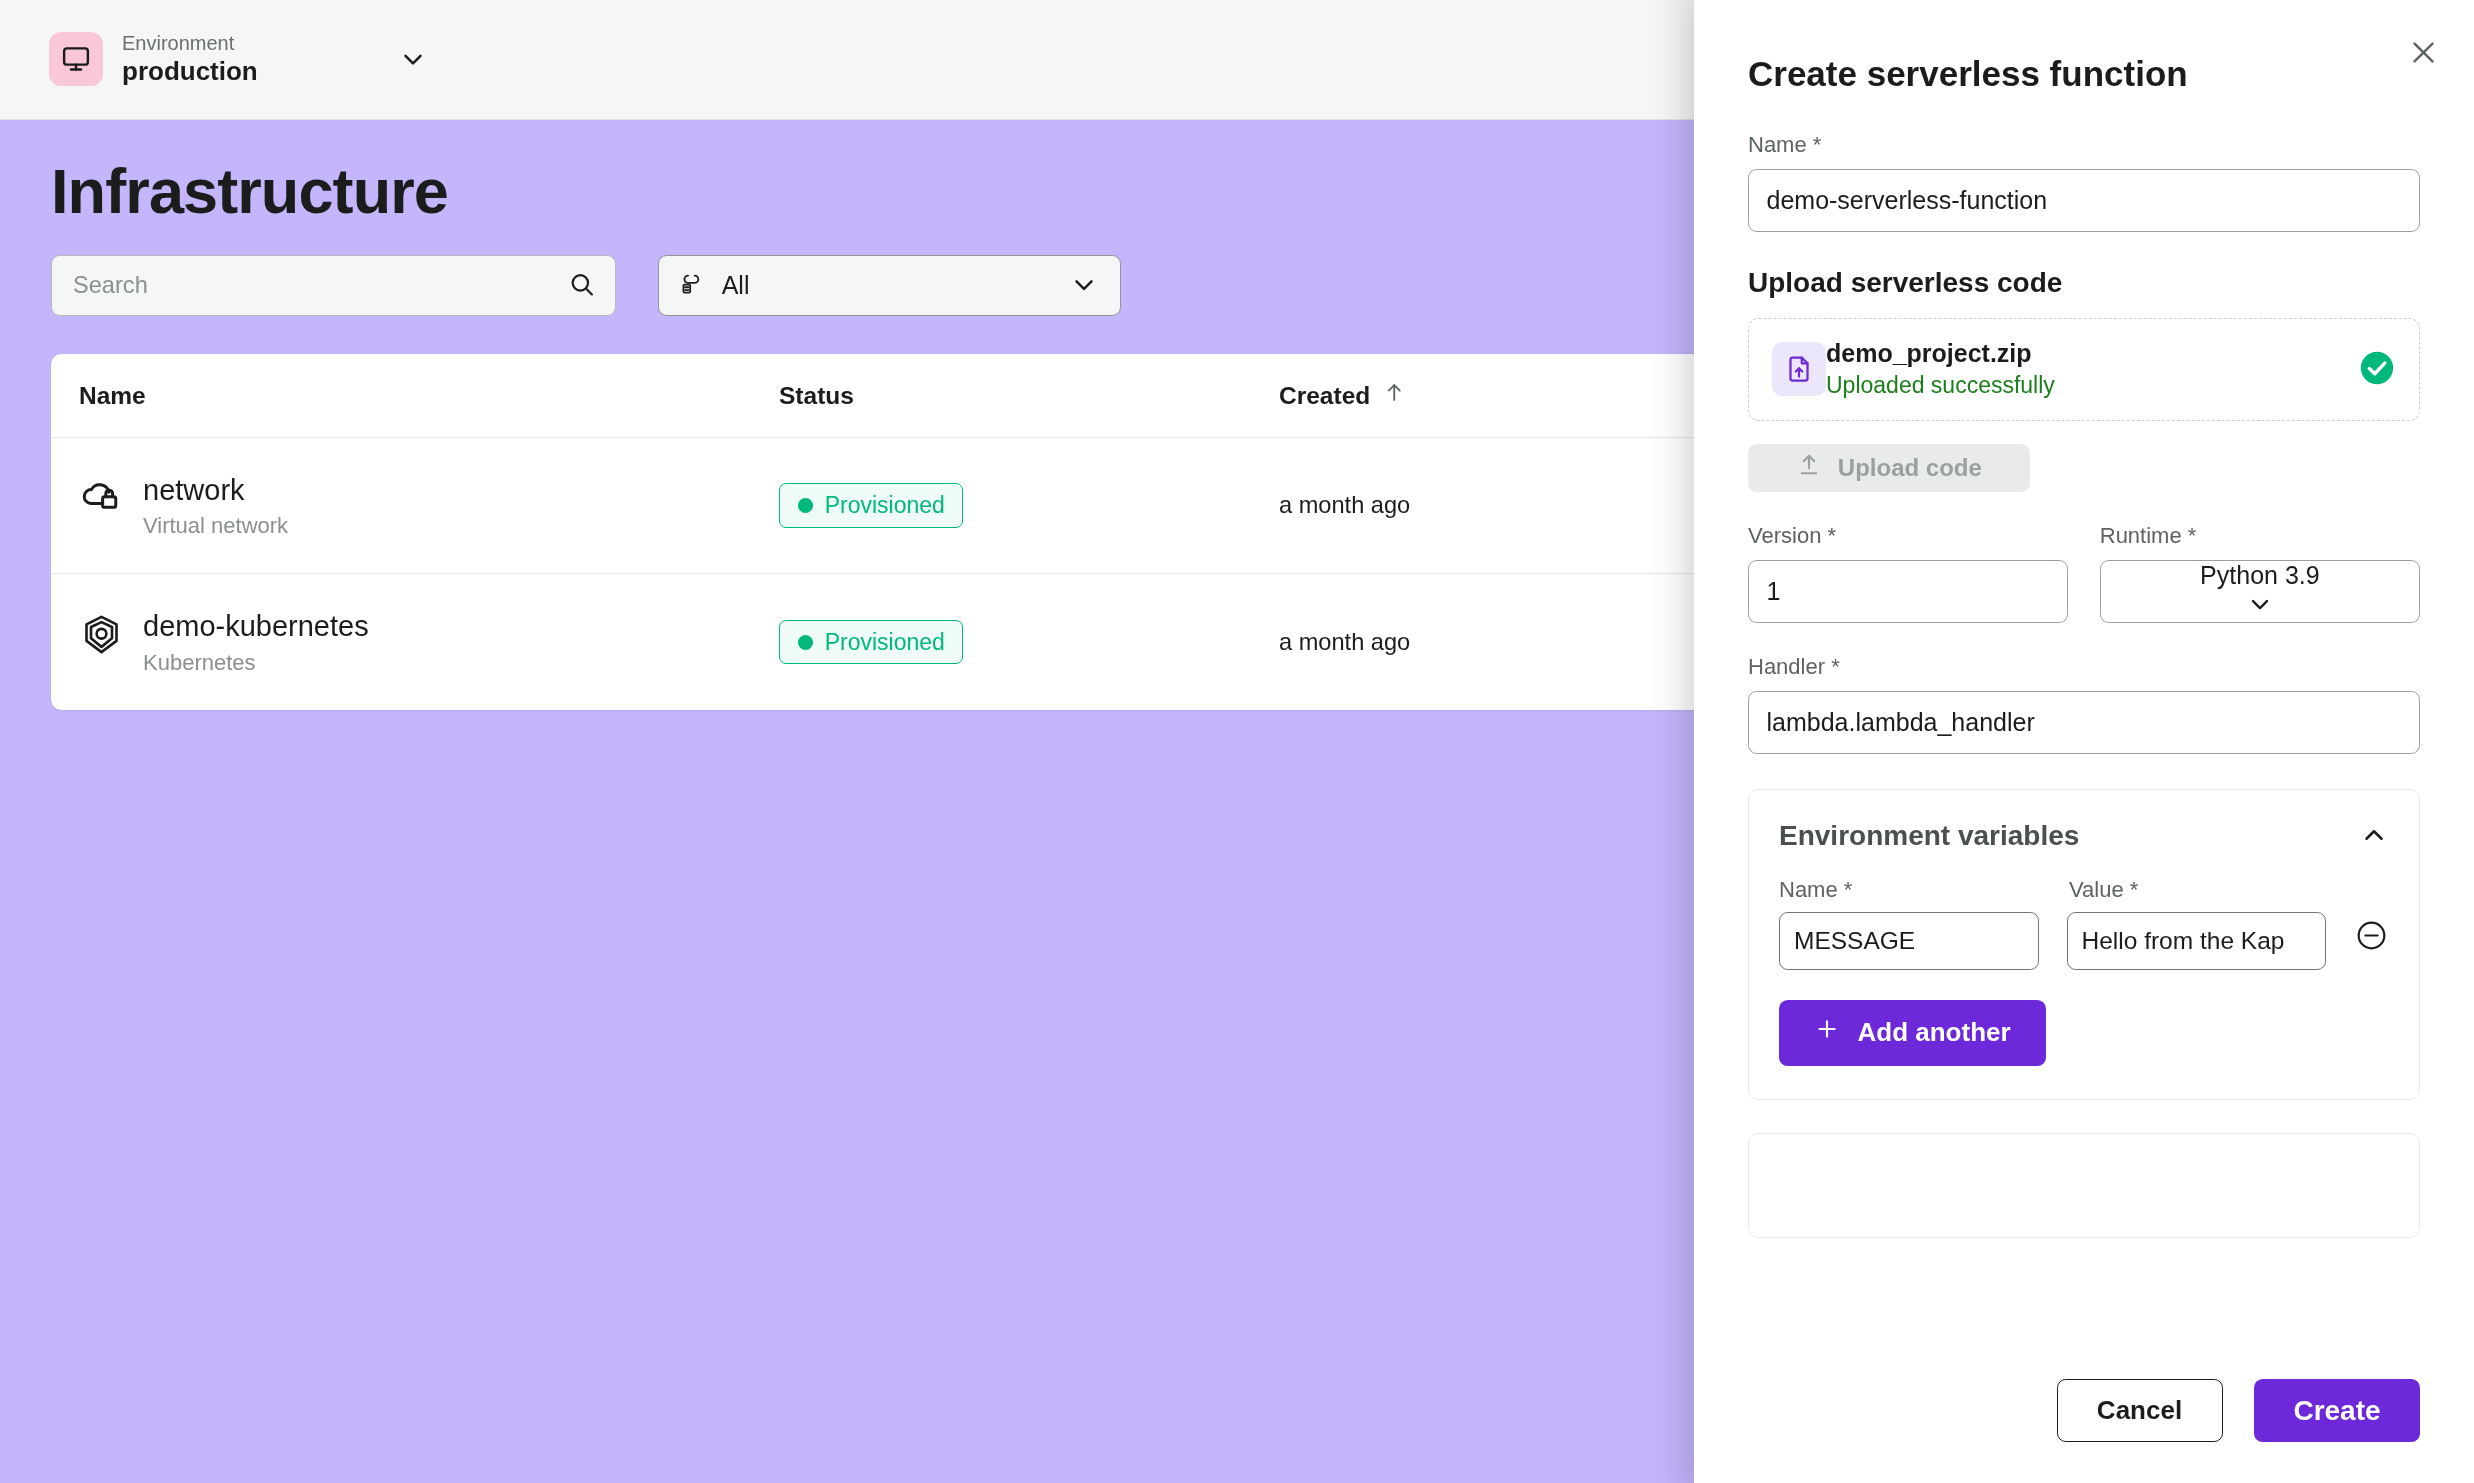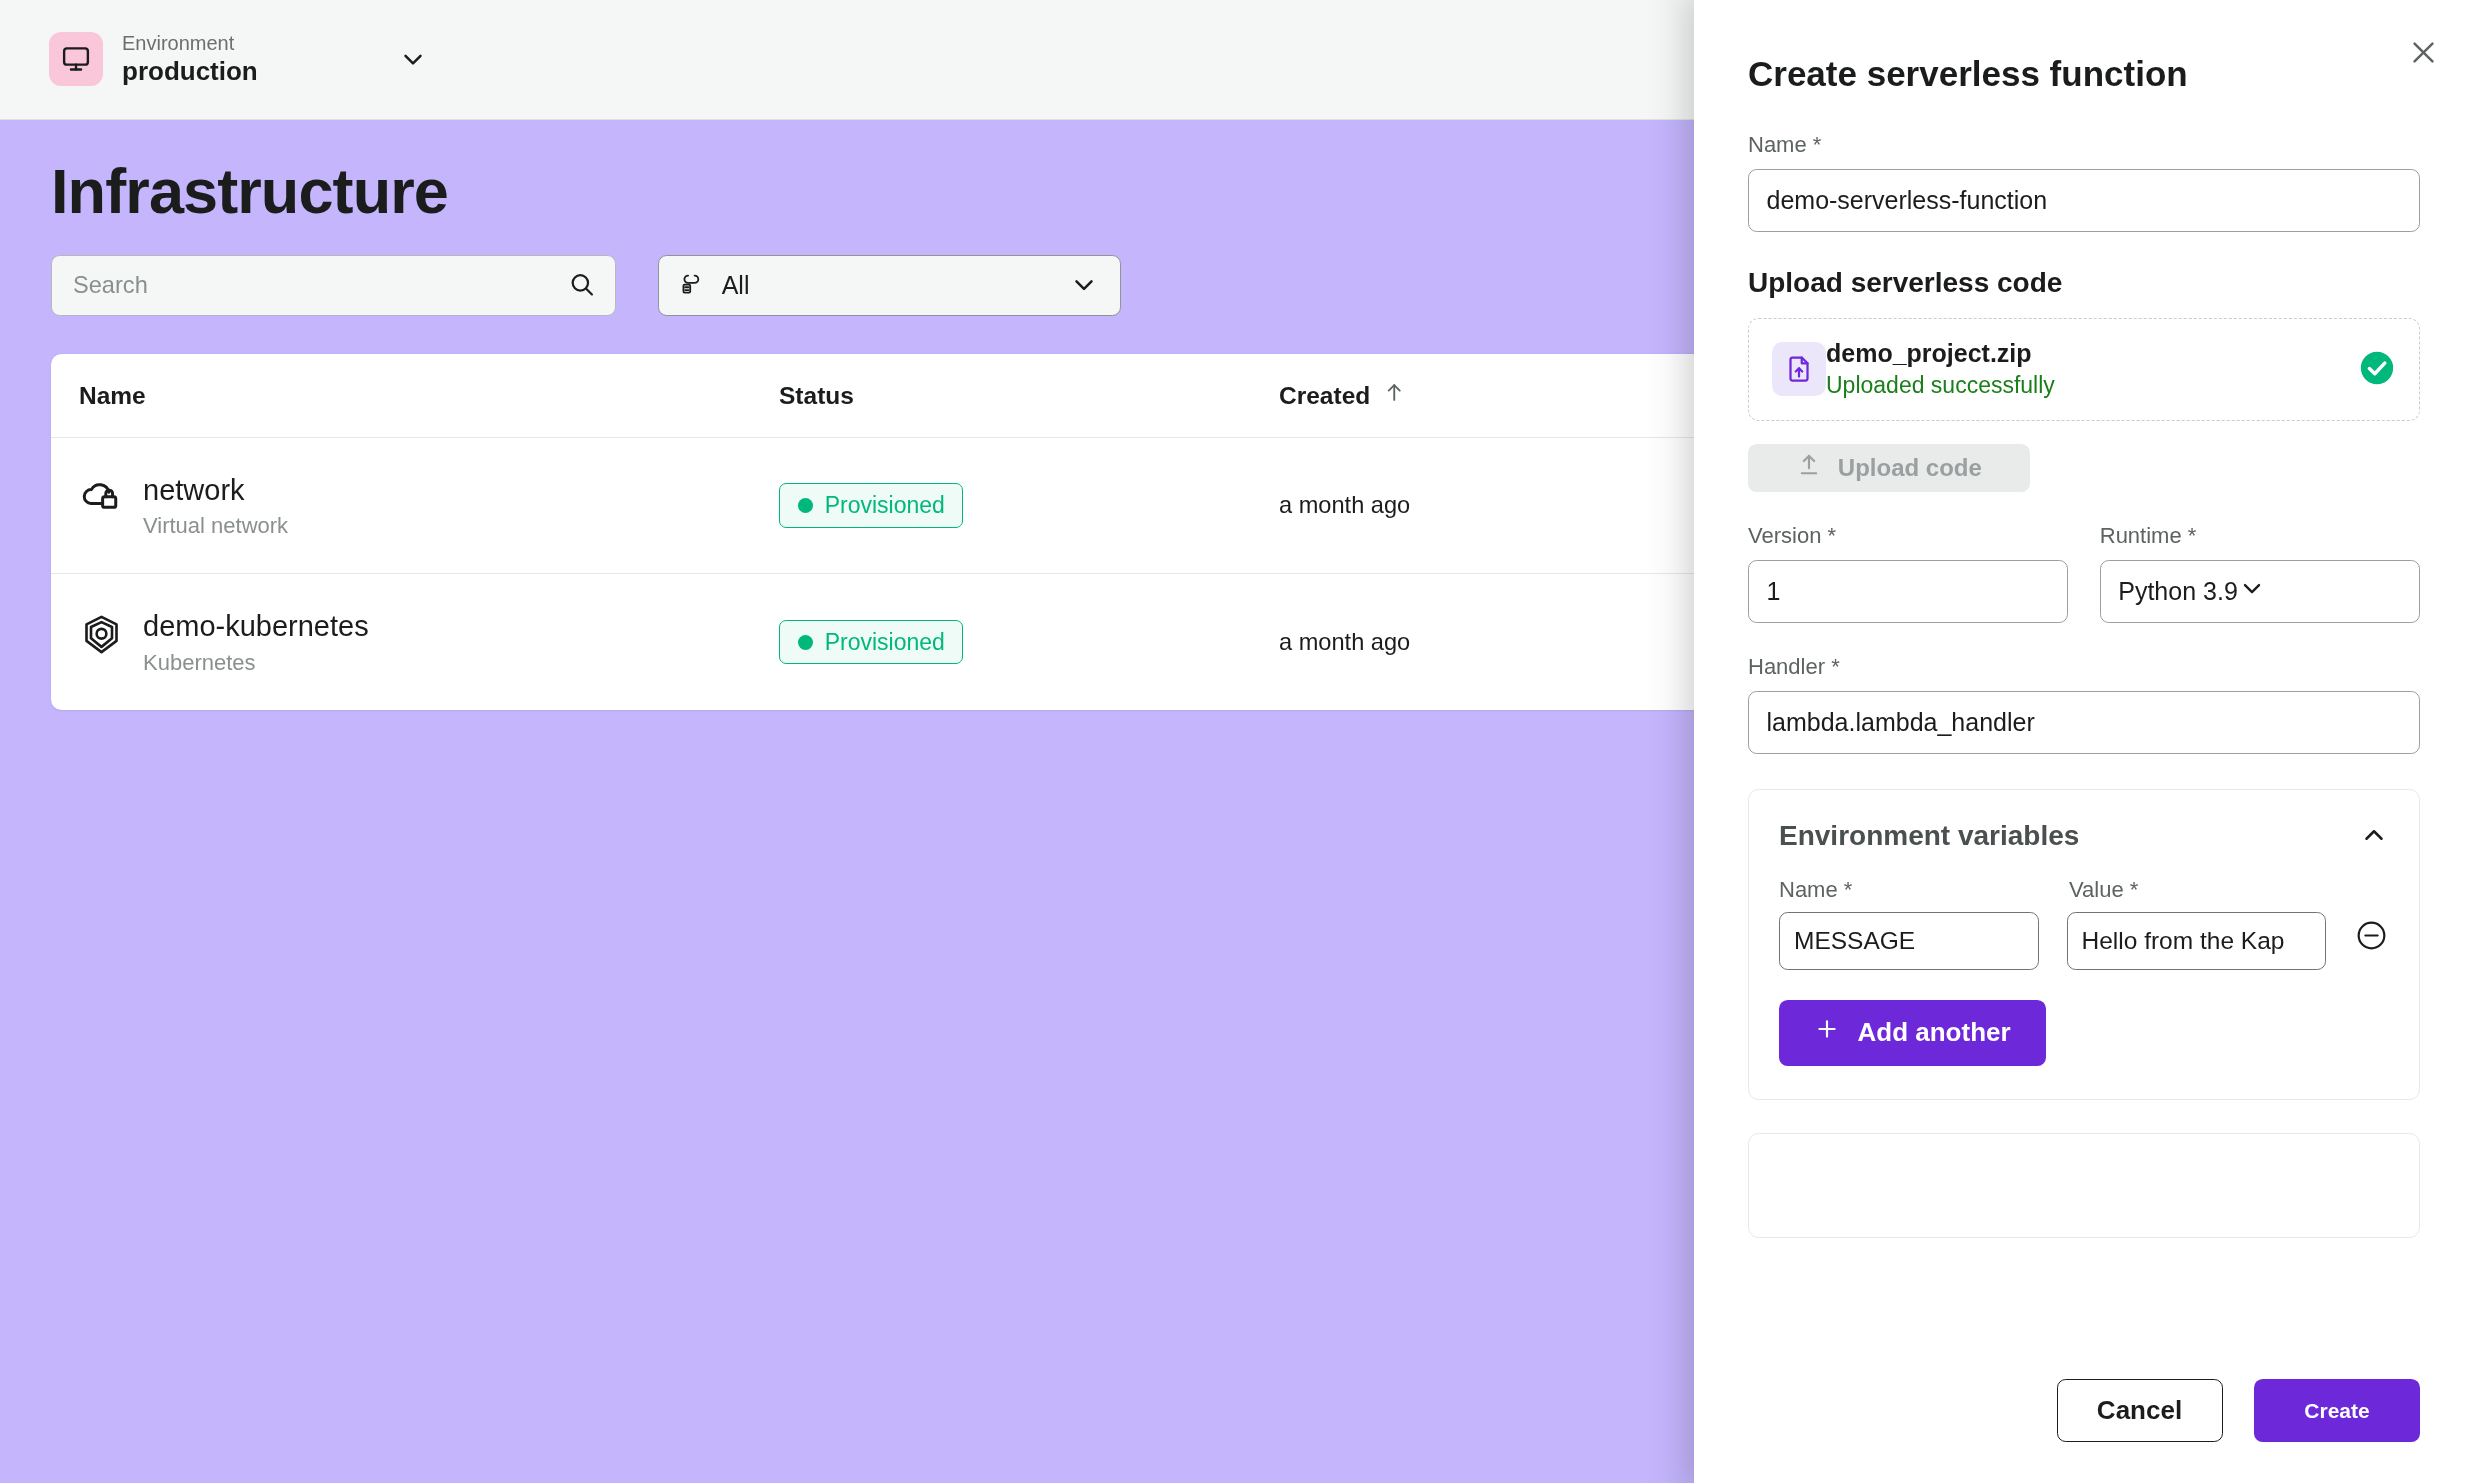--- a/index.html
+++ b/index.html
@@ -151,21 +151,21 @@
     font-size: 24px; font-weight: 700; display: inline-flex; align-items: center;
     justify-content: center; gap: 15.7px; padding: 16px 30px; cursor: default;
     font-family: "Liberation Sans", sans-serif;
   }
 
   .row2 { display: flex; gap: 31.5px; margin-top: 31.5px; }
   .col { flex: 1 1 0; }
   .select-input {
     width: 100%; height: 63px; border: 1.7px solid #9aa0a0; border-radius: 8.7px;
     background: #fff; padding: 0 17.5px; font-size: 25px; color: #1b1c1c;
-    display: flex; align-items: center; justify-content: flex-start; cursor: pointer;
+    display: flex; align-items: center; justify-content: flex-start; cursor: pointer; flex-direction: column;
   }
 
   .panel {
     margin-top: 35px; border: 1.7px solid #e6e8e8; border-radius: 10.5px;
     padding: 30px 30px 33px;
   }
   .panel-head { display: flex; align-items: center; justify-content: space-between; cursor: pointer; }
   .panel-title { font-size: 28px; font-weight: 700; color: #4a4f4f; }
 
   .kv-row { display: flex; align-items: flex-end; gap: 28px; margin-top: 24.5px; }
@@ -201,21 +201,21 @@
     justify-content: flex-end; gap: 31.5px; padding: 0 54px;
     background: #fff;
   }
   .btn-cancel {
     height: 63px; min-width: 166px; border: 1.7px solid #1b1c1c; border-radius: 8.7px;
     background: #fff; color: #1b1c1c; font-size: 26px; font-weight: 700;
     cursor: pointer; font-family: "Liberation Sans", sans-serif;
   }
   .btn-create {
     height: 63px; min-width: 166px; border: none; border-radius: 8.7px;
-    background: #6d28d9; color: #fff; font-size: 21px; font-weight: 700;
+    background: #6d28d9; color: #fff; font-size: 28px; font-weight: 700;
     cursor: pointer; font-family: "Liberation Sans", sans-serif;
   }
 </style>
 </head>
 <body>
 
 <div class="page">
 
   <div class="topbar">
     <div class="env-selector">

